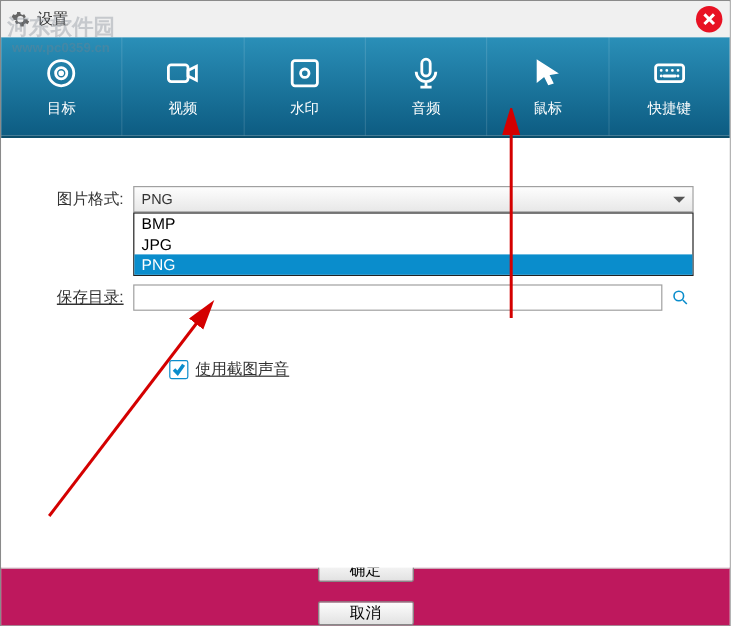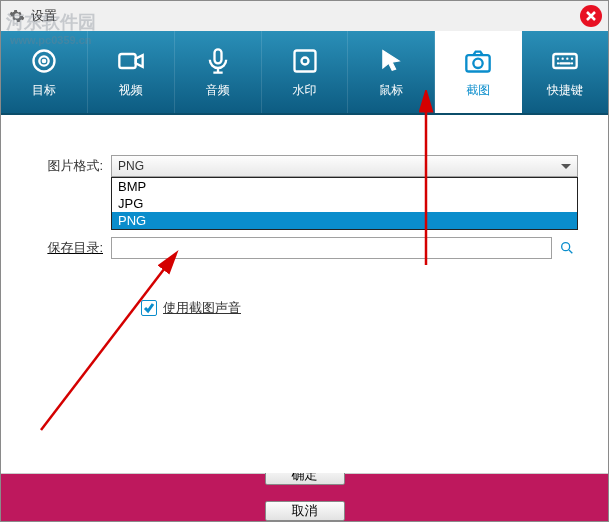--- a/index.html
+++ b/index.html
@@ -84,52 +84,42 @@
           <svg viewBox="0 0 24 24">
             <rect x="2" y="6" width="14" height="12" rx="2" fill="none" stroke-width="2"></rect>
             <path d="M16 10l6-3v10l-6-3z" fill="none" stroke-width="2"></path>
           </svg>
         </div>
       <span>视频</span>
     </div>
     <div class="tab">
       <div class="icon">
           <svg viewBox="0 0 24 24">
+            <rect x="3" y="3" width="18" height="18" rx="2" fill="none" stroke-width="2"></rect>
+            <circle cx="12" cy="12" r="3" fill="none" stroke-width="2"></circle>
+          </svg>
+        </div>
+      <span>水印</span>
+    </div>
+    <div class="tab">
+      <div class="icon">
+          <svg viewBox="0 0 24 24">
             <rect x="9" y="2" width="6" height="12" rx="3" fill="none" stroke-width="2"></rect>
             <path d="M5 11a7 7 0 0014 0M12 18v4M8 22h8" fill="none" stroke-width="2"></path>
           </svg>
         </div>
       <span>音频</span>
     </div>
     <div class="tab">
       <div class="icon">
           <svg viewBox="0 0 24 24">
-            <rect x="3" y="3" width="18" height="18" rx="2" fill="none" stroke-width="2"></rect>
-            <circle cx="12" cy="12" r="3" fill="none" stroke-width="2"></circle>
-          </svg>
-        </div>
-      <span>水印</span>
-    </div>
-    <div class="tab">
-      <div class="icon">
-          <svg viewBox="0 0 24 24">
             <path d="M5 3l14 9-6 1 3 6-3 1-3-6-5 4z" fill="currentColor"></path>
           </svg>
         </div>
       <span>鼠标</span>
-    </div>
-    <div class="tab active">
-      <div class="icon">
-          <svg viewBox="0 0 24 24">
-            <rect x="2" y="7" width="20" height="14" rx="2" fill="none" stroke-width="2"></rect>
-            <circle cx="12" cy="14" r="4" fill="none" stroke-width="2"></circle>
-            <path d="M8 7l2-3h4l2 3" fill="none" stroke-width="2"></path>
-          </svg>
-        </div>
-      <span>截图</span>
     </div>
     <div class="tab">
       <div class="icon">
           <svg viewBox="0 0 24 24">
             <rect x="2" y="6" width="20" height="12" rx="2" fill="none" stroke-width="2"></rect>
             <path d="M6 10h0M10 10h0M14 10h0M18 10h0M6 14h0M8 14h8M18 14h0" stroke-width="2" stroke-linecap="round"></path>
           </svg>
         </div>
       <span>快捷键</span>
     </div>

